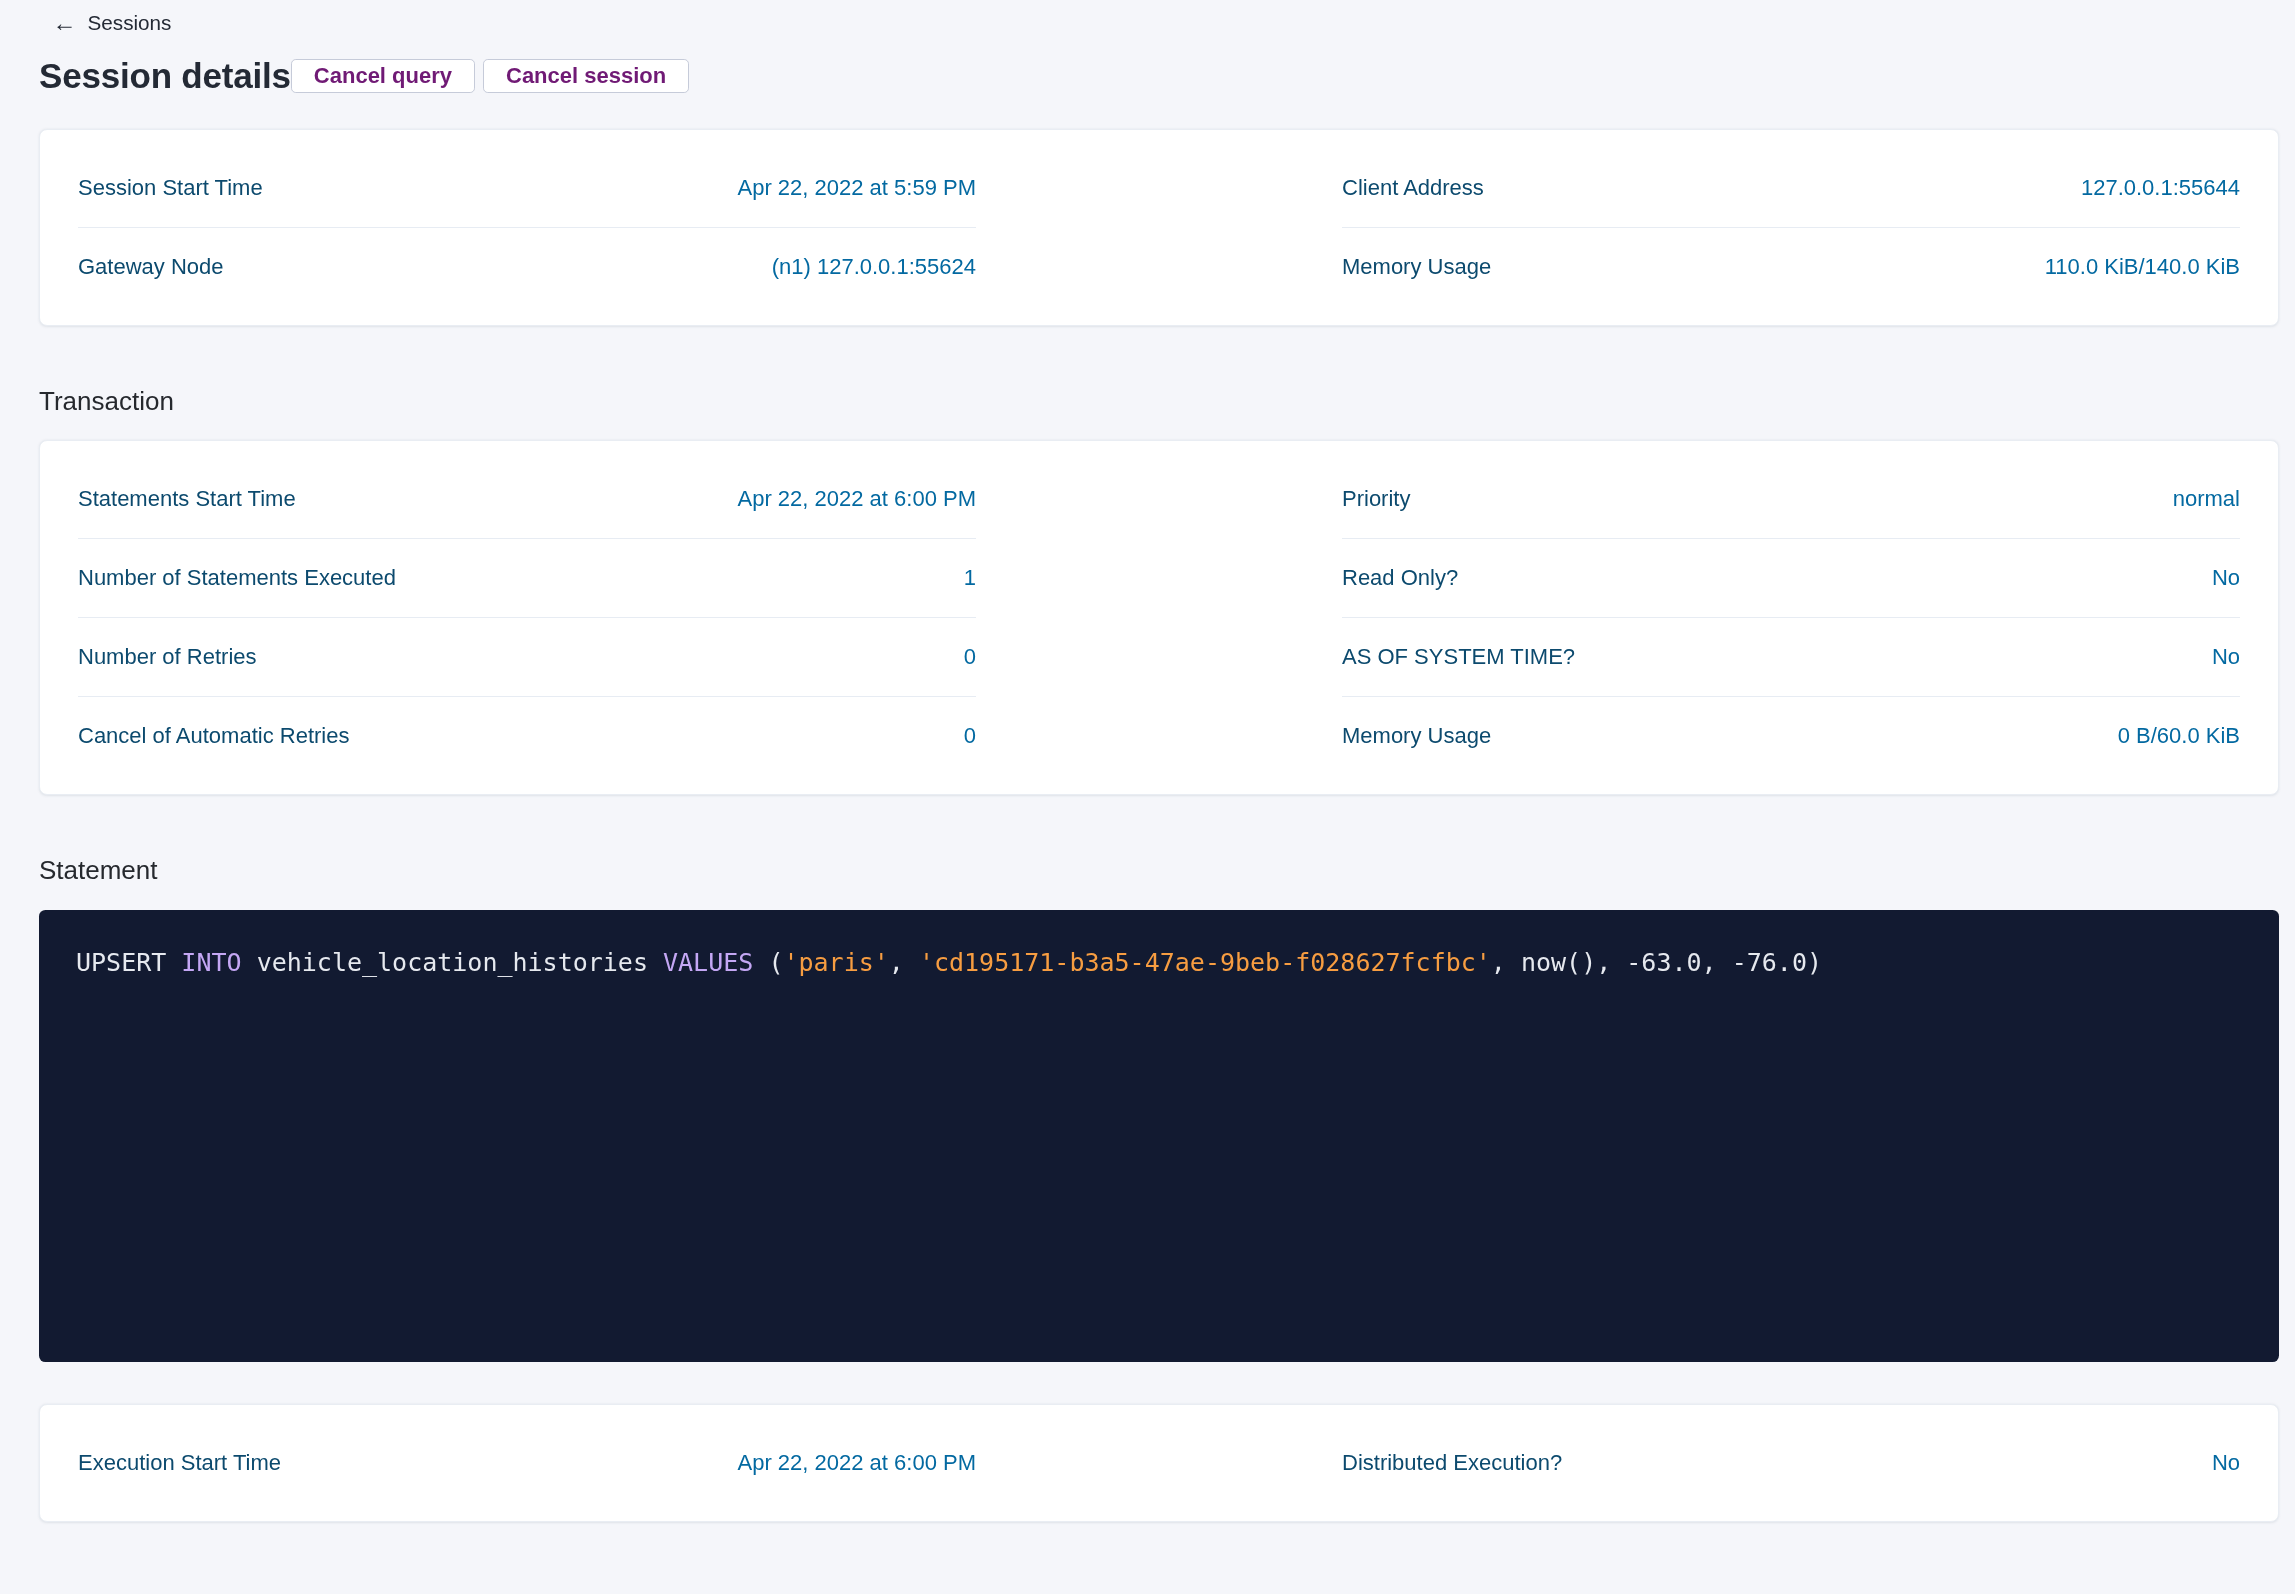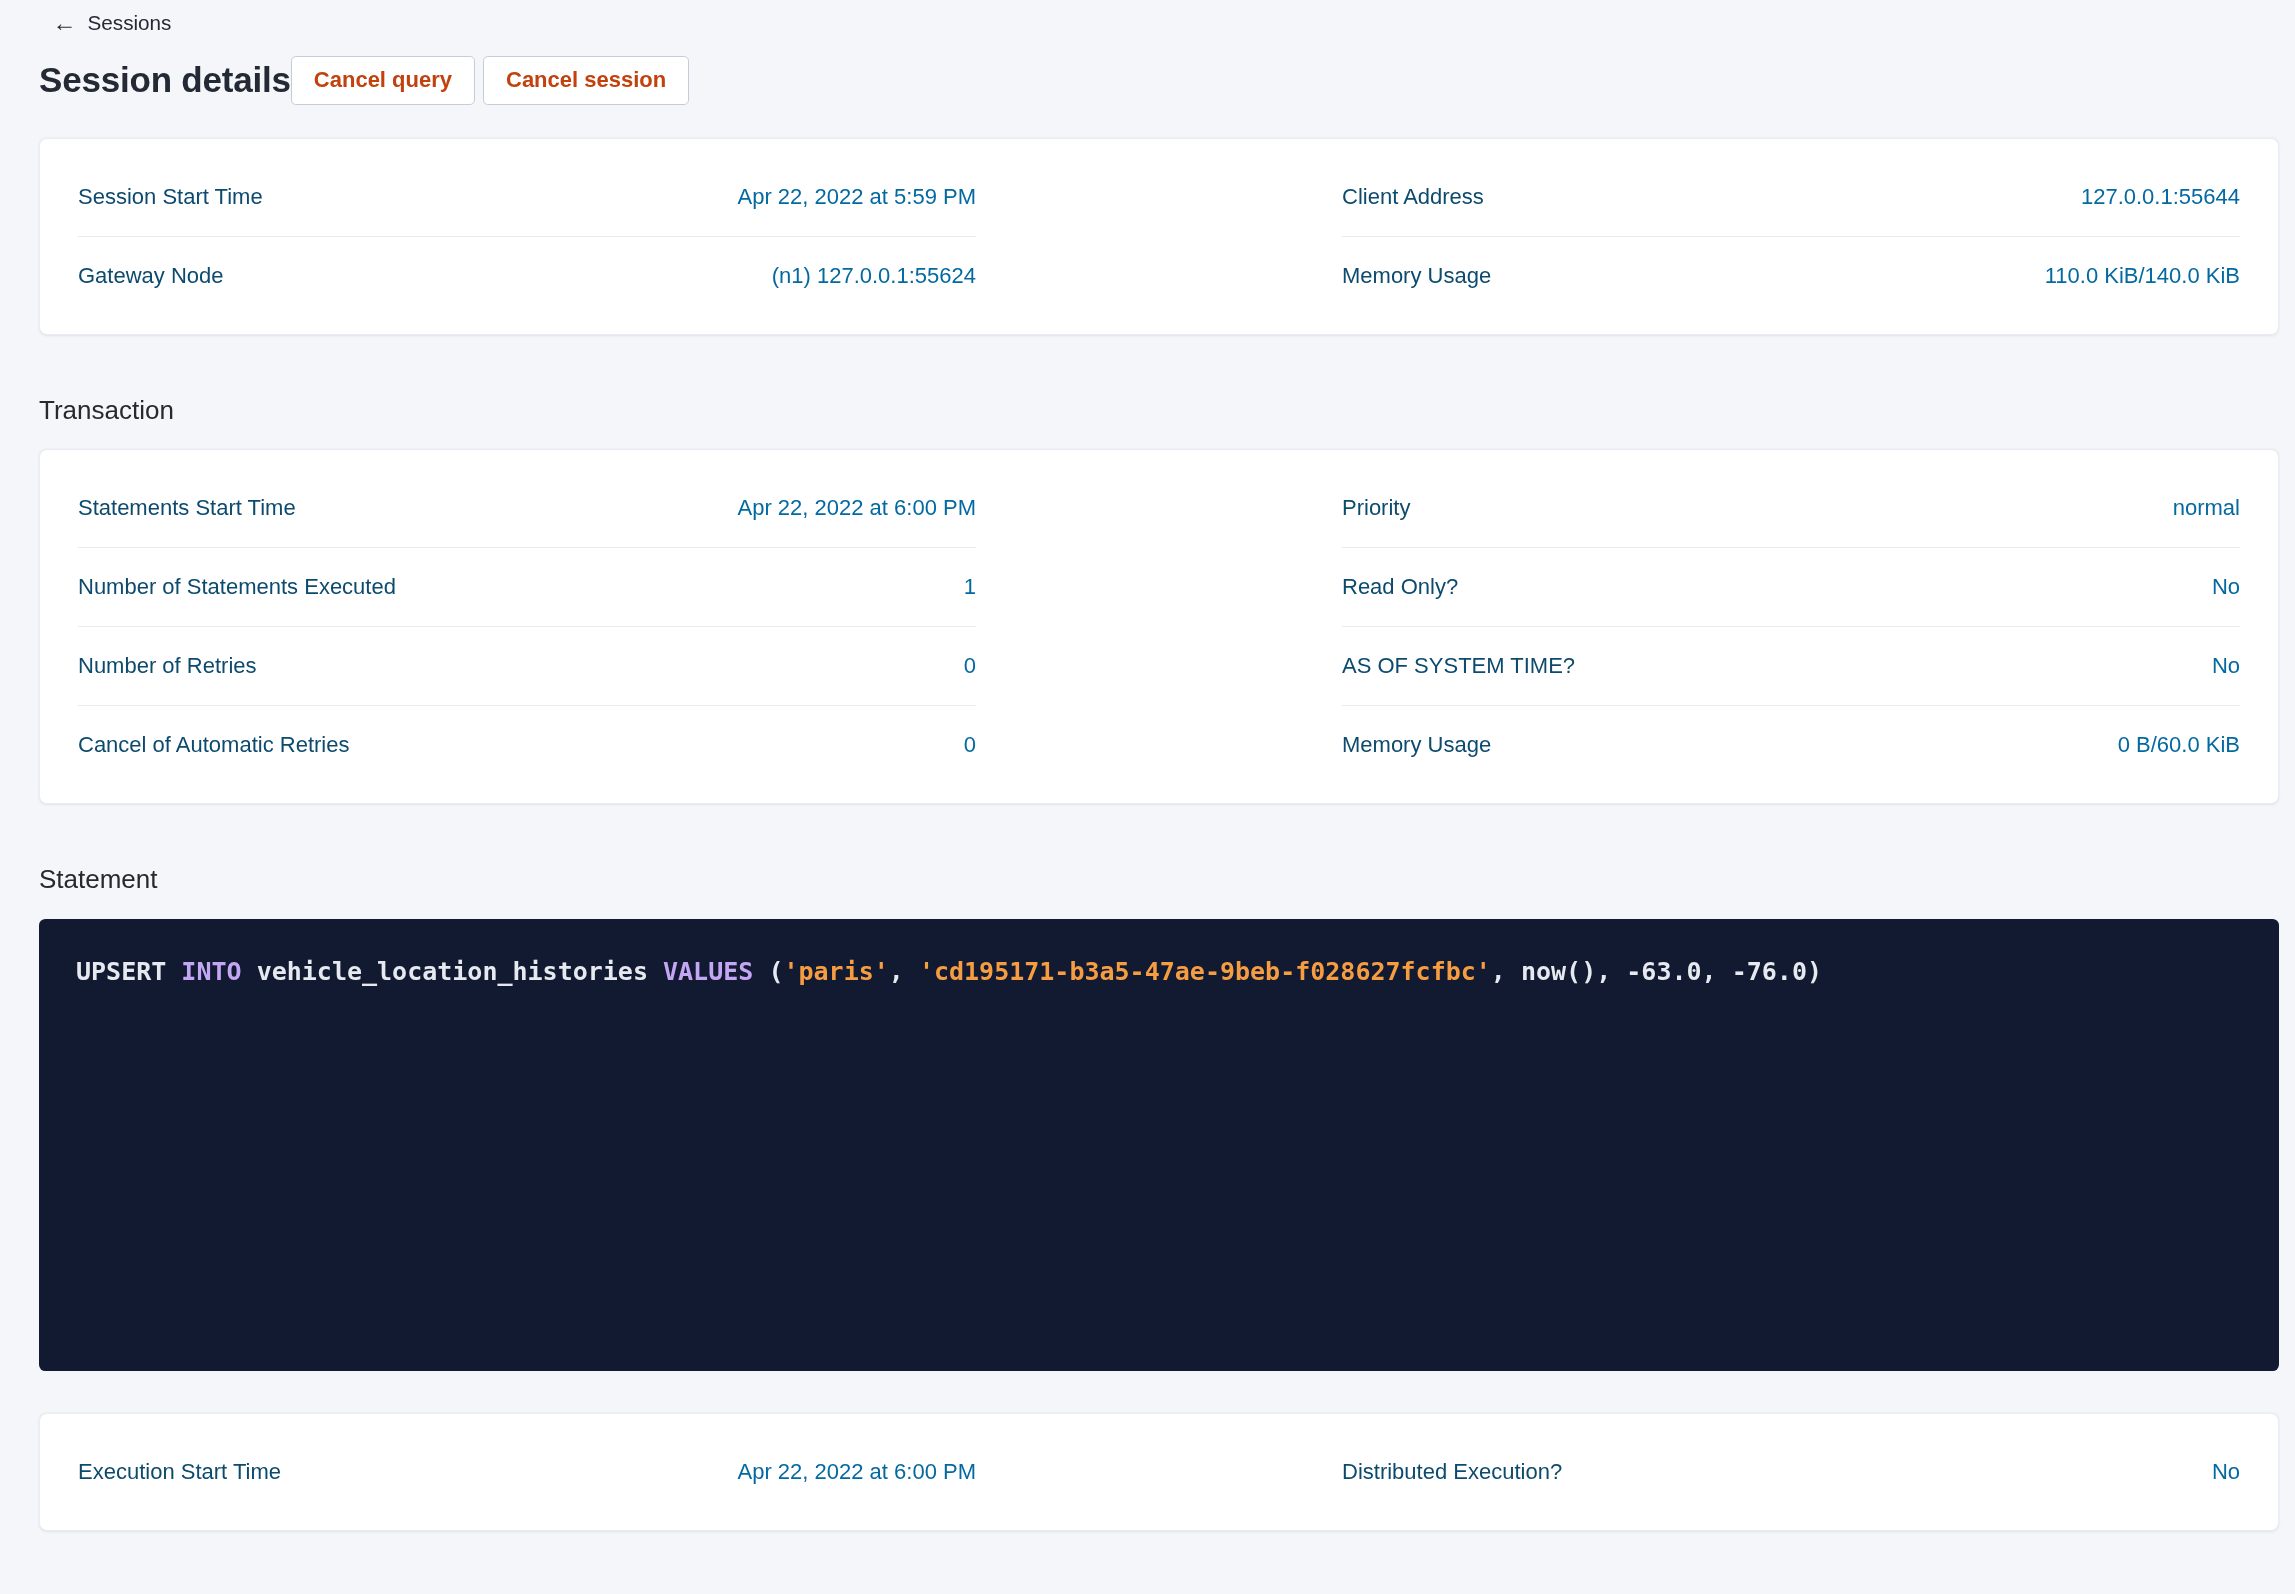--- a/index.html
+++ b/index.html
@@ -40,26 +40,26 @@
     font-size: 35px;
     font-weight: 600;
     color: #242a35;
     letter-spacing: -0.2px;
   }
   .actions { display: flex; gap: 8px; }
   .btn {
     background: #ffffff;
     border: 1.6px solid #c6cbd9;
     border-radius: 4.8px;
-    height: 49px;
+    height: 34px;
     padding: 0 22px;
     font-family: "Liberation Sans", sans-serif;
     font-size: 22px;
     font-weight: 600;
-    color: #c2410c;
+    color: #701a75;
     cursor: pointer;
   }
 
   
   .card {
     background: #ffffff;
     border: 0.8px solid #e9edf3;
     border-radius: 8px;
     box-shadow: 0 0.8px 2.4px rgba(67, 90, 111, 0.12);
     padding: 19px 38px;
@@ -92,21 +92,21 @@
   }
 
   
   .code-block {
     background: #121a31;
     border-radius: 6.4px;
     height: 452px;
     padding: 35px 37px;
     font-family: "DejaVu Sans Mono", "Liberation Mono", monospace;
     font-size: 25px;
-    font-weight: bold;
+    font-weight: normal;
     line-height: 35px;
     color: #e6e9ef;
     white-space: pre-wrap;
     word-break: break-all;
   }
   .tok-kw { color: #c4a7f4; }
   .tok-str { color: #f79d41; }
   .tok-plain { color: #e6e9ef; }
 
   

